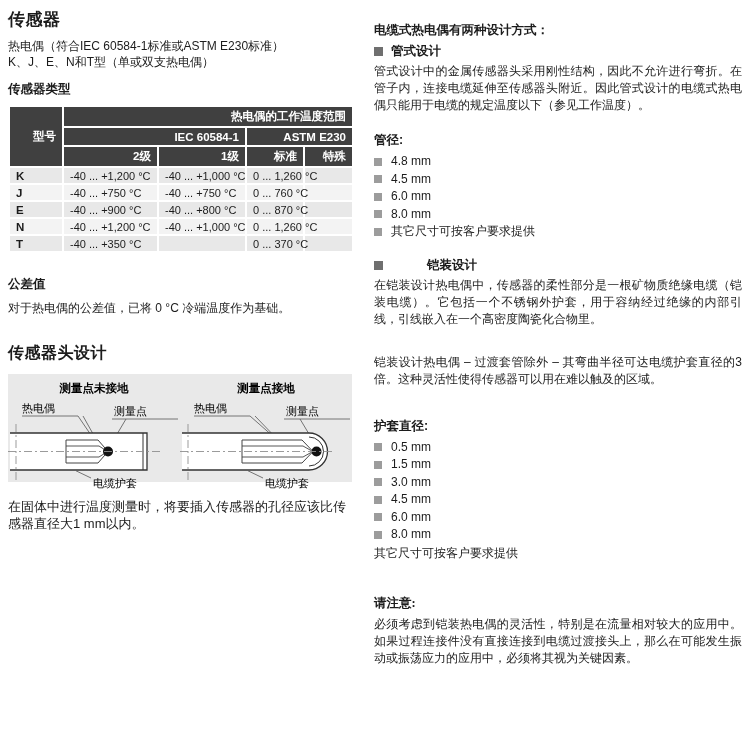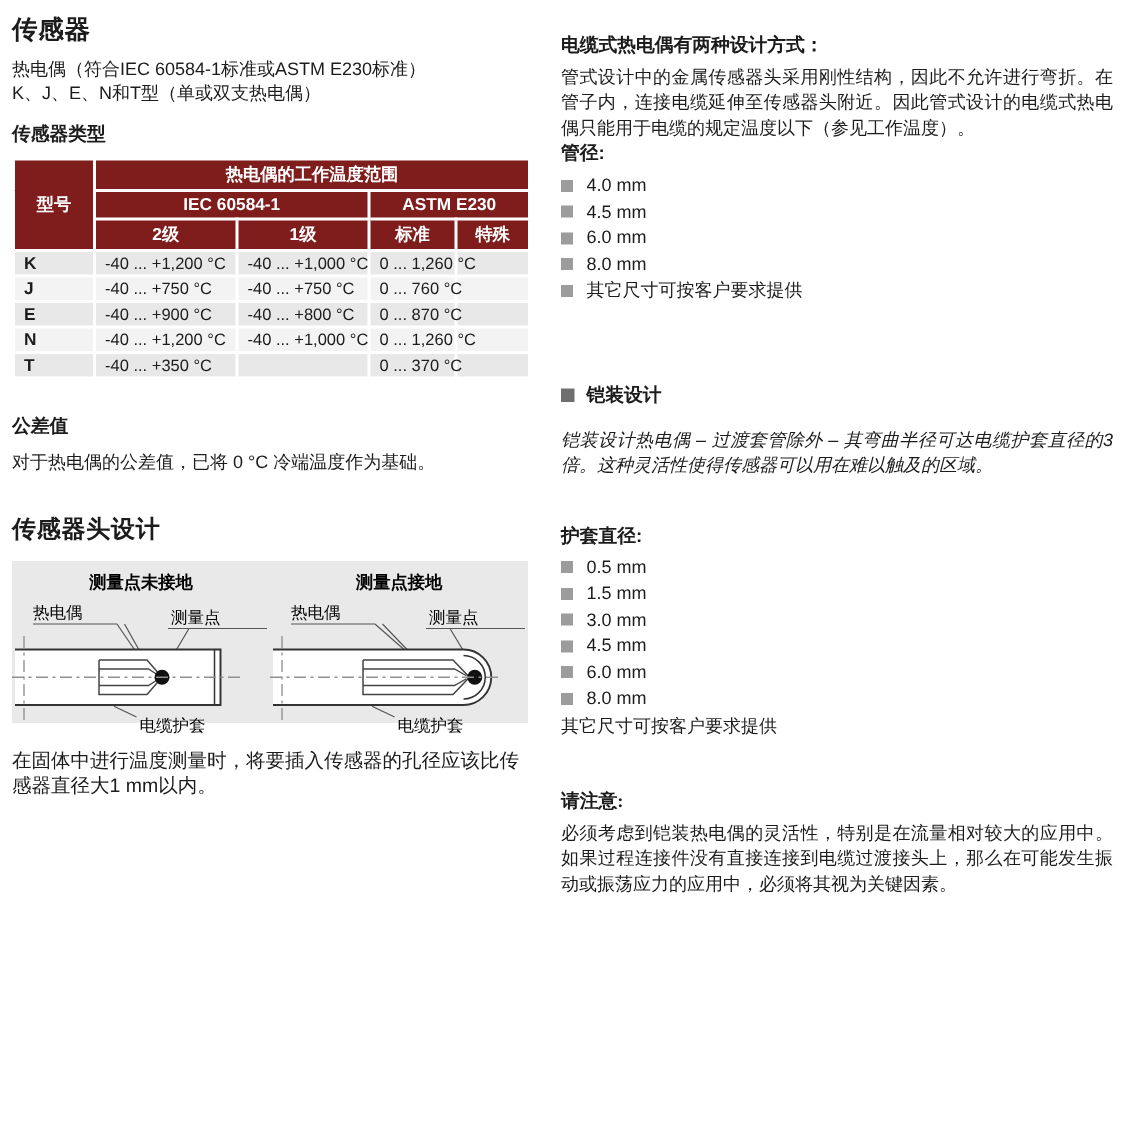--- a/index.html
+++ b/index.html
@@ -14,22 +14,22 @@
   .col-right { flex: 1; margin-left: 21px; padding-top: 14px; }
 
   
   .doc-title { font-size: 17px; font-weight: bold; letter-spacing: .5px; margin-bottom: 7px; }
   .subtitle  { font-size: 12px; line-height: 16px; }
   .section-sub { font-size: 12.5px; font-weight: bold; margin-top: 11px; margin-bottom: 7px; }
 
   table.spec { border-collapse: collapse; width: 344px; table-layout: fixed; }
   table.spec th, table.spec td { border: 2px solid #fff; }
   table.spec th {
-    background: #7f1d1d; color: #fff; font-size: 11.5px; font-weight: bold;
-    text-align: center; padding: 2px 6px; height: 19px;
+    background: #404040; color: #fff; font-size: 11.5px; font-weight: bold;
+    text-align: right; padding: 2px 6px; height: 19px;
   }
   table.spec td { font-size: 11px; padding: 1px 6px; height: 17px; white-space: nowrap; }
   table.spec td.model { font-weight: bold; font-size: 11.5px; }
   table.spec tbody tr:nth-child(odd)  td { background: #e8e8e8; }
   table.spec tbody tr:nth-child(even) td { background: #f3f3f3; }
   col.c-model { width: 54px; } col.c-cl2 { width: 95px; } col.c-cl1 { width: 88px; }
   col.c-std { width: 58px; } col.c-spec { width: 49px; }
 
   .body-p { font-size: 12px; line-height: 15.5px; margin-top: 13px; text-align: justify; }
   .tol-title { font-size: 12.5px; font-weight: bold; margin-top: 23px; }
@@ -42,29 +42,29 @@
   .dg-label { font-size: 11px; }
   .bottom-note { font-size: 13px; line-height: 17px; margin-top: 16px; }
 
   
   .r-intro { font-size: 12.5px; font-weight: bold; margin-bottom: 4px; }
   .sec-head { font-size: 12.5px; font-weight: bold; display: flex; align-items: center; margin-bottom: 3px; }
   .sec-head .sq-dark {
     width: 9px; height: 9px; background: #6f6f6f; display: inline-block; margin-right: 8px; flex: 0 0 9px;
   }
   .r-p { font-size: 12px; line-height: 17px; text-align: justify; }
-  .list-title { font-size: 12.5px; font-weight: bold; margin-top: 0; margin-bottom: 4px; }
+  .list-title { font-size: 12.5px; font-weight: bold; margin-top: 18px; margin-bottom: 4px; }
   ul.bullets { list-style: none; }
   ul.bullets li { font-size: 12px; line-height: 17.5px; display: flex; align-items: center; }
   ul.bullets .sq {
     width: 8px; height: 8px; background: #9c9c9c; display: inline-block; margin-right: 9px; flex: 0 0 8px;
   }
   .plain-line { font-size: 12px; line-height: 17px; margin-top: 1px; }
-  .gap-lg { margin-top: 52px; }
-  .gap-md { margin-top: 13px; font-style: italic; }
+  .gap-lg { margin-top: 16px; gap: 36px; }
+  .gap-md { margin-top: 26px; }
   .gap-note { margin-top: 33px; font-family: Liberation Serif, serif; }
 </style>
 </head>
 <body>
 
 <div class="page">
 
   <div class="col-left">
 
     <div class="doc-title">传感器</div>
@@ -192,27 +192,31 @@
       </svg>
     </div>
 
     <p class="bottom-note">在固体中进行温度测量时，将要插入传感器的孔径应该比传感器直径大1 mm以内。</p>
   </div>
 
   <div class="col-right">
 
     <div class="r-intro">电缆式热电偶有两种设计方式：</div>
 
+    <div class="sec-head">
+      <span class="sq-dark"></span>
+      <span>管式设计</span>
+    </div>
     <p class="r-p">管式设计中的金属传感器头采用刚性结构，因此不允许进行弯折。在管子内，连接电缆延伸至传感器头附近。因此管式设计的电缆式热电偶只能用于电缆的规定温度以下（参见工作温度）。</p>
 
     <div class="list-title">管径:</div>
     <ul class="bullets">
       <li>
           <span class="sq"></span>
-          <span>4.0 mm</span>
+          <span>4.8 mm</span>
         </li>
         <li>
           <span class="sq"></span>
           <span>4.5 mm</span>
         </li>
         <li>
           <span class="sq"></span>
           <span>6.0 mm</span>
         </li>
         <li>
@@ -222,20 +226,21 @@
         <li>
           <span class="sq"></span>
           <span>其它尺寸可按客户要求提供</span>
         </li>
     </ul>
 
     <div class="sec-head gap-lg">
       <span class="sq-dark"></span>
       <span>铠装设计</span>
     </div>
+    <p class="r-p">在铠装设计热电偶中，传感器的柔性部分是一根矿物质绝缘电缆（铠装电缆）。它包括一个不锈钢外护套，用于容纳经过绝缘的内部引线，引线嵌入在一个高密度陶瓷化合物里。</p>
     <p class="r-p gap-md">铠装设计热电偶 – 过渡套管除外 – 其弯曲半径可达电缆护套直径的3倍。这种灵活性使得传感器可以用在难以触及的区域。</p>
 
     <div class="list-title" style="margin-top:30px;">护套直径:</div>
     <ul class="bullets">
       <li>
           <span class="sq"></span>
           <span>0.5 mm</span>
         </li>
         <li>
           <span class="sq"></span>

